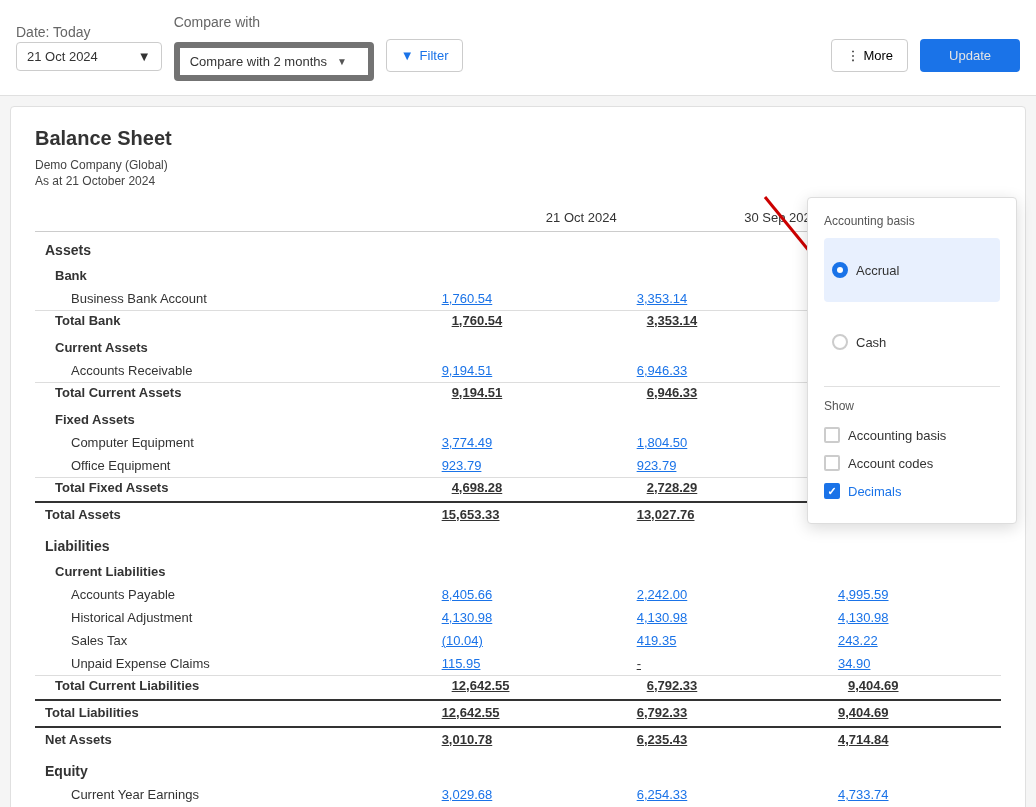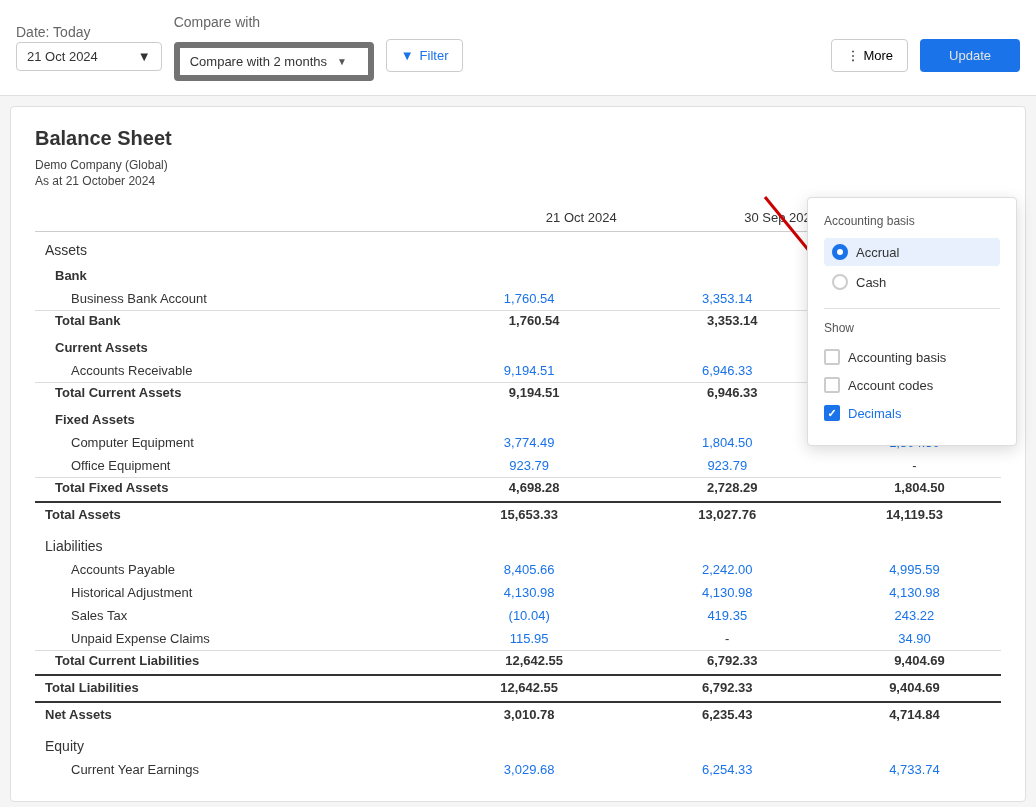--- a/index.html
+++ b/index.html
@@ -122,24 +122,24 @@
       font-size: 13px;
       color: #333;
       border-bottom: 1px solid #ccc;
     }
     th:first-child { text-align: left; }
 
     td {
       padding: 4px 10px;
       font-size: 13px;
     }
-    td:not(:first-child) { text-align: center; }
+    td:not(:first-child) { text-align: left; text-decoration: underline; }
 
     .section-header td {
-      font-weight: 400;
+      font-weight: 700;
       font-size: 14px;
       padding-top: 10px;
       padding-bottom: 4px;
     }
 
     .sub-section-header td {
       font-weight: 700;
       padding-top: 6px;
       padding-left: 20px;
       margin-top: 36px;
@@ -185,24 +185,24 @@
       font-size: 12px;
       color: #555;
       margin-bottom: 10px;
       font-weight: 500;
     }
 
     .radio-option {
       display: flex;
       align-items: center;
       gap: 8px;
-      padding: 6px 8px;
-      border-radius: 4px;
-      cursor: pointer;
-      margin-bottom: 2px;
+      padding: 24px 8px;
+      border-radius: 4px;
+      cursor: pointer;
+      margin-bottom: 8px;
     }
     .radio-option.selected {
       background: #e8f0fe;
     }
     .radio-option label { cursor: pointer; font-size: 13px; }
 
     .radio-circle {
       width: 16px; height: 16px;
       border-radius: 50%;
       border: 2px solid #ccc;
@@ -394,20 +394,23 @@
       <tr class="grand-total-row">
         <td>Total Assets</td>
         <td>15,653.33</td>
         <td>13,027.76</td>
         <td>14,119.53</td>
       </tr>
 
       <tr class="section-header">
         <td colspan="4">Liabilities</td>
       </tr>
+      <tr class="sub-section-header">
+        <td colspan="4">Current Liabilities</td>
+      </tr>
       <tr class="data-row">
         <td>Accounts Payable</td>
         <td class="link-value">8,405.66</td>
         <td class="link-value">2,242.00</td>
         <td class="link-value">4,995.59</td>
       </tr>
       <tr class="data-row">
         <td>Historical Adjustment</td>
         <td class="link-value">4,130.98</td>
         <td class="link-value">4,130.98</td>

